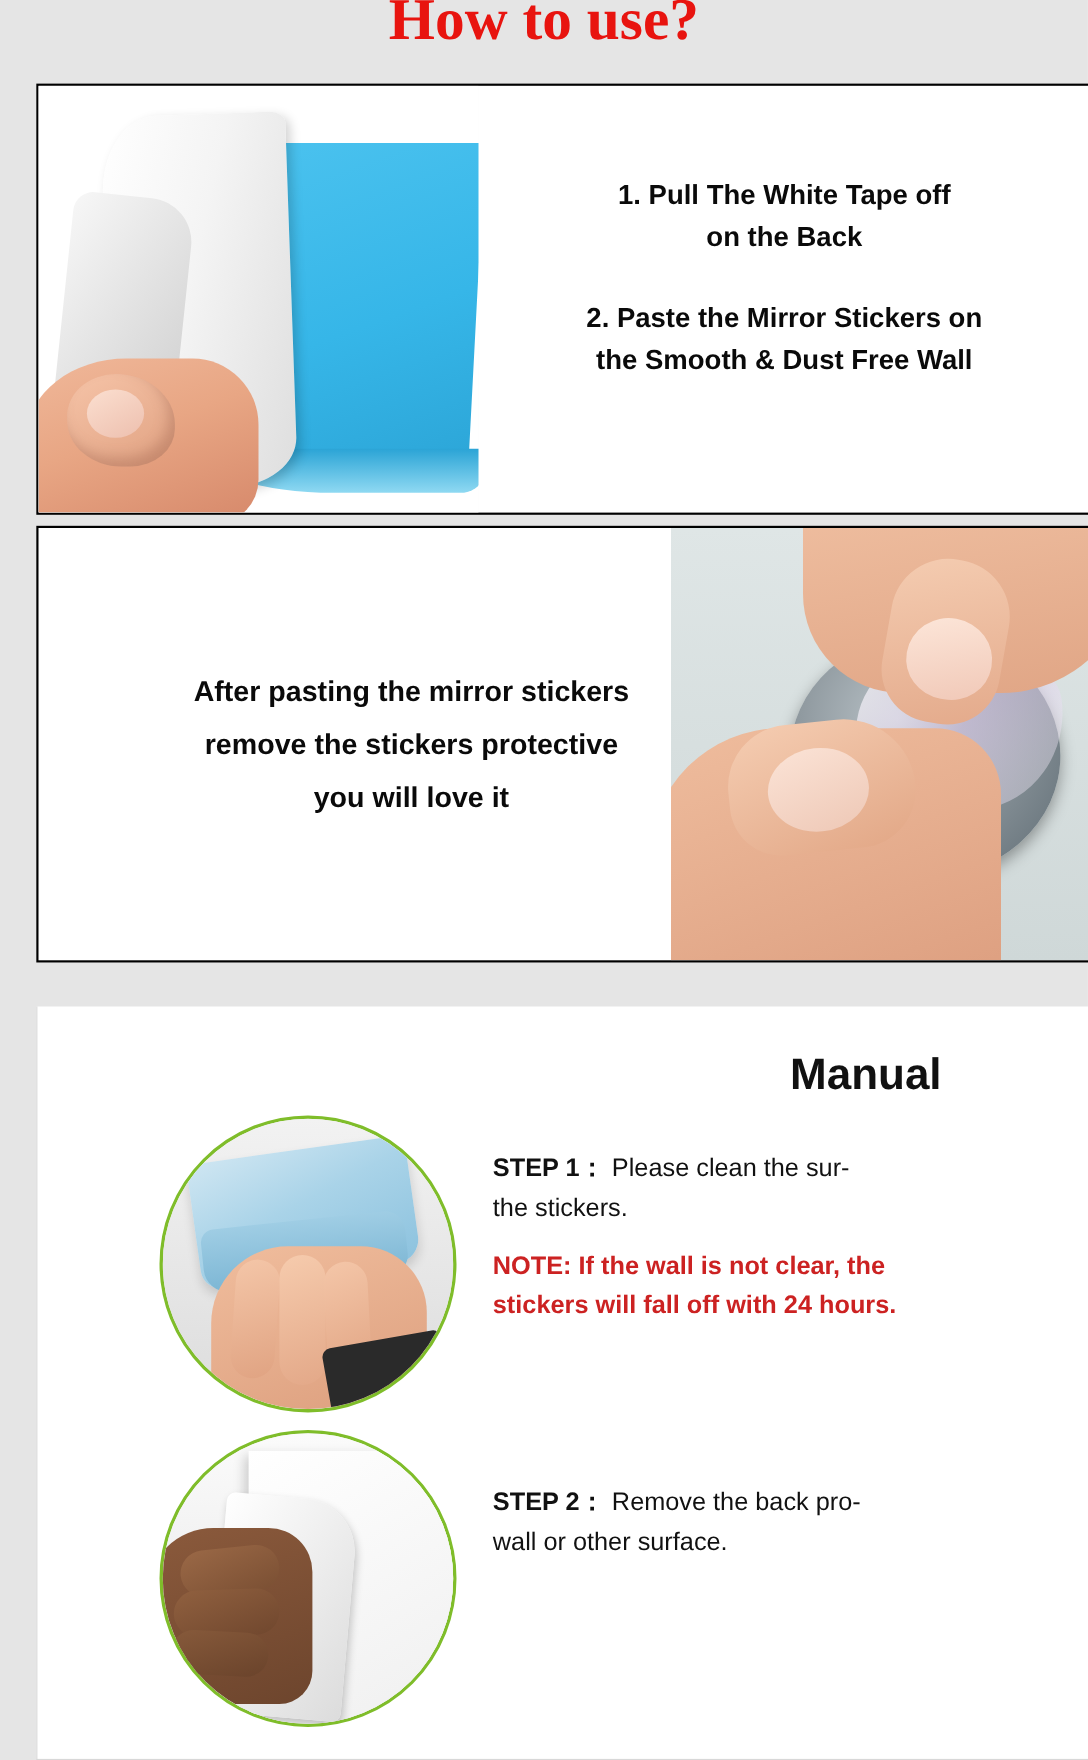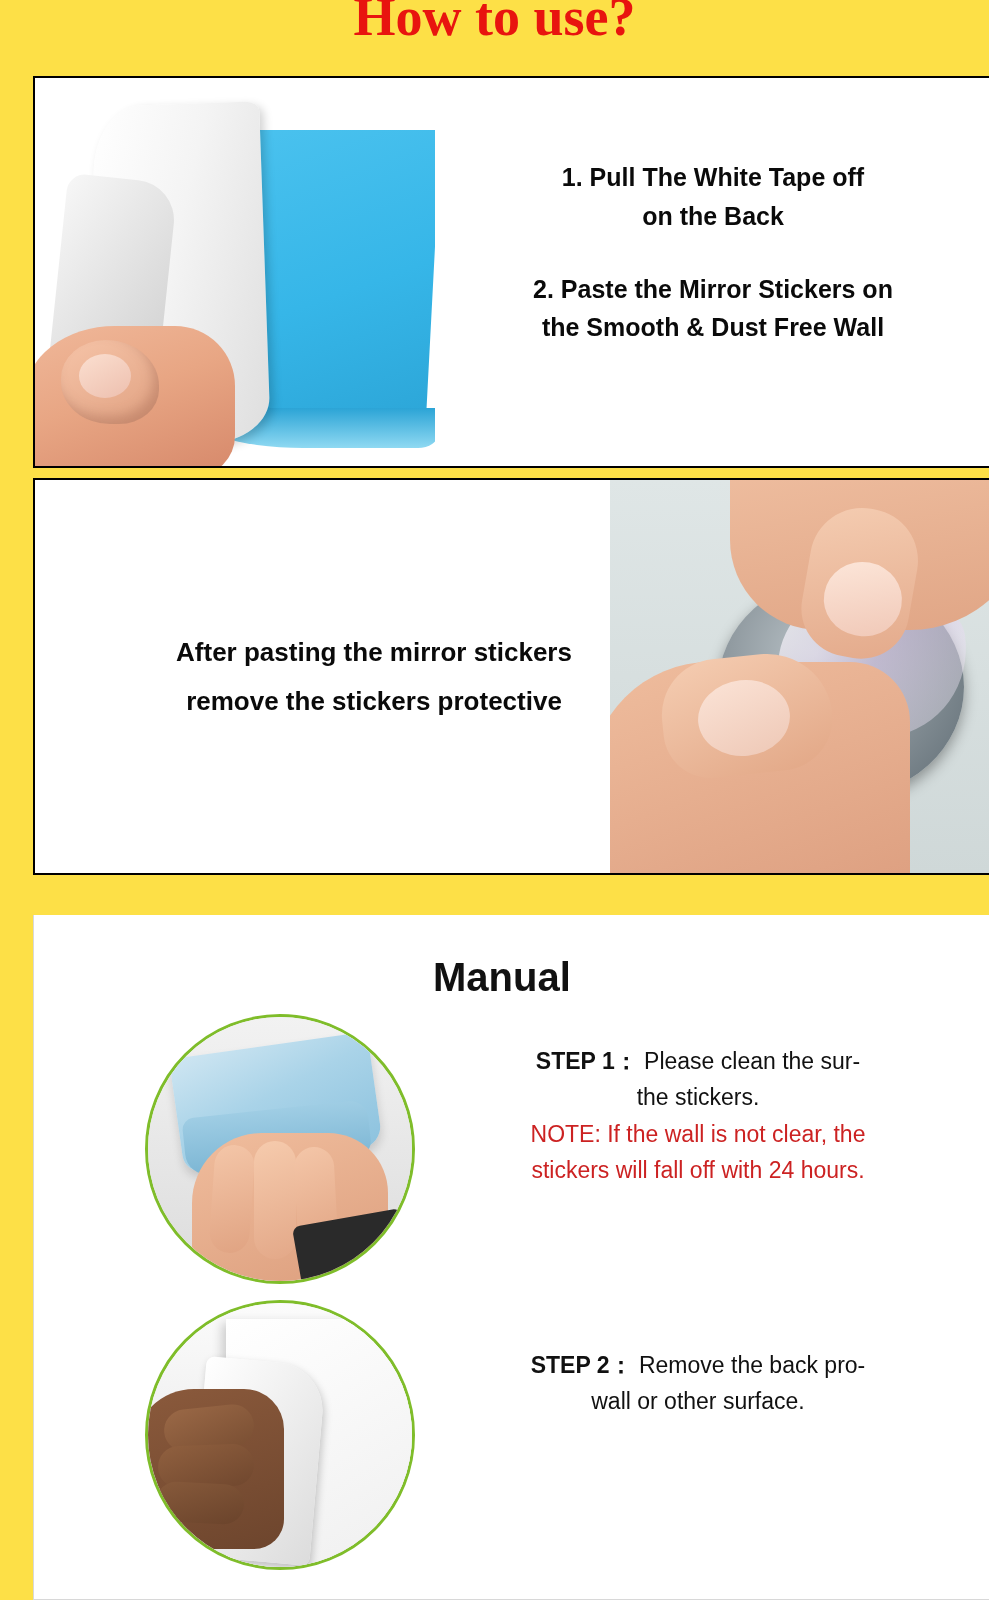--- a/index.html
+++ b/index.html
@@ -7,21 +7,21 @@
     margin: 0; padding: 0;
     width: 989px; height: 1600px;
     background: #ffffff;
     font-family: "Liberation Sans", sans-serif;
     overflow: hidden;
   }
   .page {
     position: relative;
     width: 989px;
     height: 1600px;
-    background: #fde047;
+    background: #e5e5e5;
   }
 
   
   .title {
     position: absolute;
     top: -14px;
     left: 0;
     width: 989px;
     text-align: center;
     font-family: "Liberation Serif", serif;
@@ -93,24 +93,24 @@
   .panel2-photo {
     position: absolute;
     right: 0; top: 0;
     width: 381px; height: 393px;
     overflow: hidden;
   }
 
   
   .manual-heading {
     position: absolute;
-    left: 433px;
+    left: 456px;
     top: 955px;
     width: 400px;
-    text-align: left;
+    text-align: right;
     font-size: 40px;
     font-weight: 700;
     color: #111111;
   }
   .manual-box {
     position: absolute;
     left: 33px;
     top: 915px;
     width: 960px;
     height: 685px;
@@ -129,29 +129,28 @@
   .circle1 { left: 145px; top: 1014px; width: 270px; height: 270px; }
   .circle2 { left: 145px; top: 1300px; width: 270px; height: 270px; }
 
   .step-block {
     position: absolute;
     left: 448px;
     width: 500px;
     font-size: 23px;
     color: #111111;
     line-height: 1.58;
-    text-align: center;
   }
   .step1 { top: 1043px; }
   .step2b { top: 1347px; }
   .step-label { font-weight: 700; }
   .note {
     color: #cc2222;
-    font-weight: 400;
-    margin-top: 0;
+    font-weight: 700;
+    margin-top: 16px;
     display: block;
   }
   .note-line { display: block; }
   .step-line { display: block; }
 
   
   
   .p1-bg { position:absolute; inset:0; background:#ffffff; }
   .p1-blue {
     position: absolute;
@@ -333,20 +332,21 @@
       <span class="p1-line">on the Back</span>
       <span class="p1-line step2">2. Paste the Mirror Stickers on</span>
       <span class="p1-line">the Smooth &amp; Dust Free Wall</span>
     </div>
   </div>
 
   <div class="panel2">
     <div class="panel2-text">
       <span>After pasting the mirror stickers</span>
       <span>remove the stickers protective</span>
+      <span>you will love it</span>
     </div>
     <div class="panel2-photo">
       <div class="p2-bg"></div>
       <div class="p2-mirror"></div>
       <div class="p2-film"></div>
       <div class="p2-hand-top"></div>
       <div class="p2-finger1"></div>
       <div class="p2-nail1"></div>
       <div class="p2-hand-bottom"></div>
       <div class="p2-finger2"></div>

